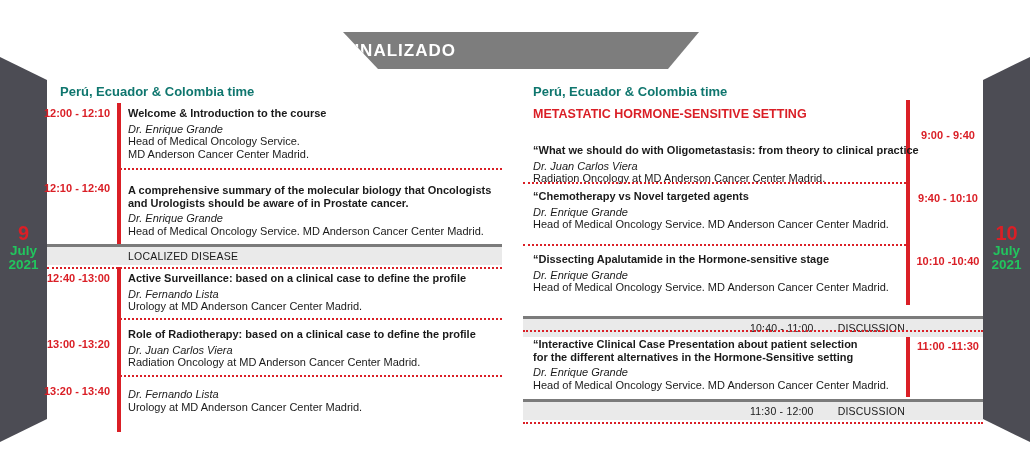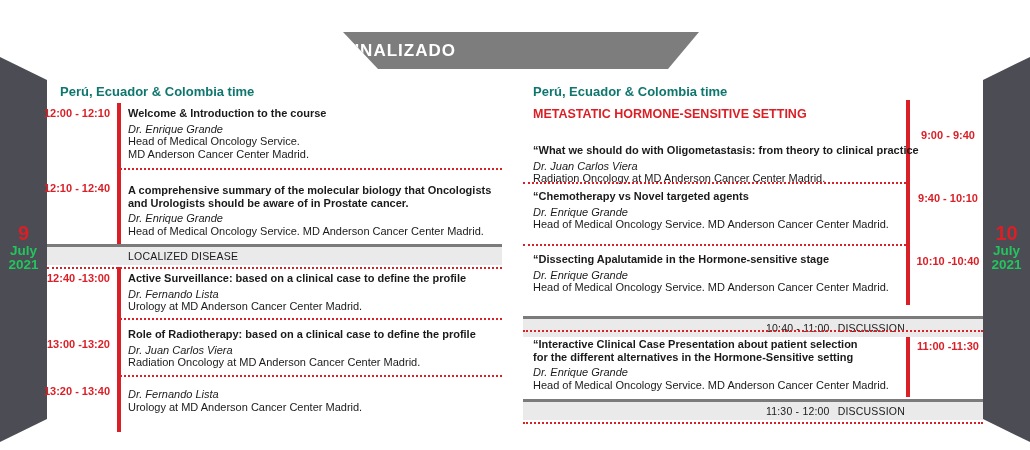--- a/index.html
+++ b/index.html
@@ -30,21 +30,21 @@
   
   .dotsep{position:absolute;height:0;border-top:2px dotted #da1f26;}
   
   .band{
     position:absolute;background:#eaeaea;border-top:3px solid #7b7b7b;
     height:18px;font-size:10.5px;color:#1a1a1a;letter-spacing:.2px;
     display:flex;align-items:center;white-space:nowrap;
   }
   .band.leftband{padding-left:81px;}
   .band.rightband{justify-content:flex-end;padding-right:78px;}
-  .band .disc-label{margin-left:8px;}
+  .band .disc-label{margin-left:24px;}
   
   .sess{position:absolute;font-size:11px;line-height:12.5px;}
   .sess .stitle{font-weight:bold;white-space:nowrap;}
   .sess .sspeaker{font-style:italic;margin-top:3px;white-space:nowrap;}
   .sess .saffil{white-space:nowrap;}
   .ltime{position:absolute;left:30px;width:80px;text-align:right;
          color:#da1f26;font-weight:bold;font-size:11px;white-space:nowrap;}
   .rtime{position:absolute;left:912px;width:72px;text-align:center;
          color:#da1f26;font-weight:bold;font-size:11px;white-space:nowrap;}
   .sess.lcol{left:128px;width:374px;}

